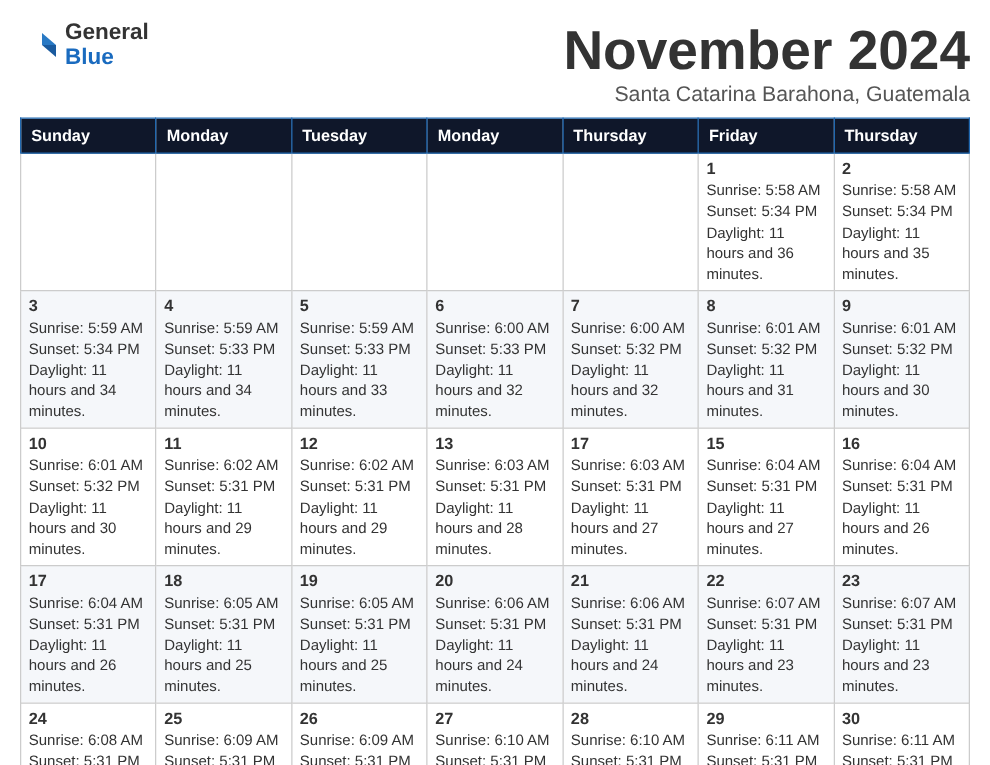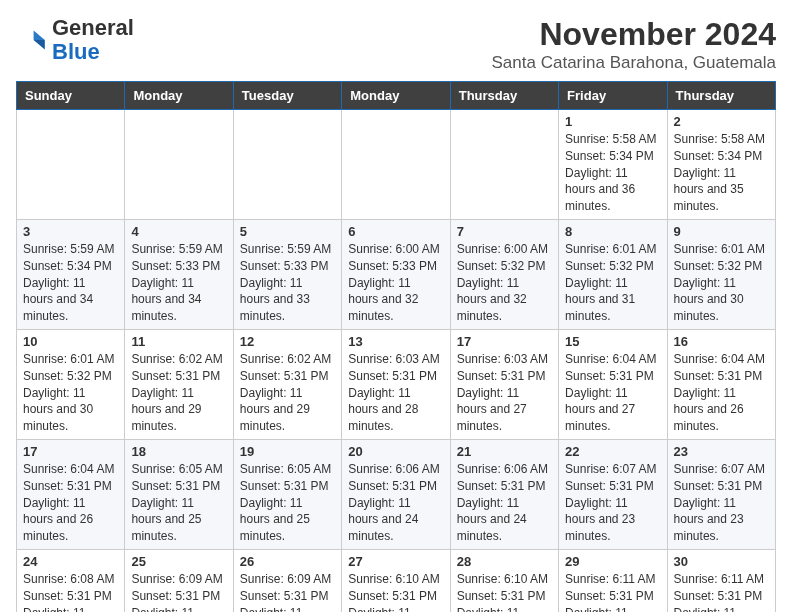--- a/index.html
+++ b/index.html
@@ -15,49 +15,49 @@
       justify-content: space-between;
       align-items: flex-start;
       margin-bottom: 8px;
     }
     .logo {
       display: flex;
       align-items: center;
       gap: 4px;
     }
     .logo-text {
-      font-size: 22px;
+      font-size: 18px;
       font-weight: bold;
       line-height: 1.1;
     }
     .logo-general { color: #333; }
     .logo-blue { color: #1a6bbf; }
     .logo-icon {
       width: 32px;
       height: 32px;
     }
     .title-section {
       text-align: right;
     }
     .month-title {
-      font-size: 32px;
+      font-size: 44px;
       font-weight: bold;
       color: #333;
     }
     .location {
       font-size: 17px;
       color: #555;
     }
     .calendar {
       width: 100%;
       border-collapse: collapse;
       border: 1px solid #ccc;
     }
     .calendar th {
-      background-color: #404040;
+      background-color: #0f172a;
       color: #fff;
       font-size: 13px;
       font-weight: bold;
       padding: 6px 8px;
       text-align: left;
       border: 1px solid #2068b0;
     }
     .calendar td {
       border: 1px solid #ccc;
       vertical-align: top;

